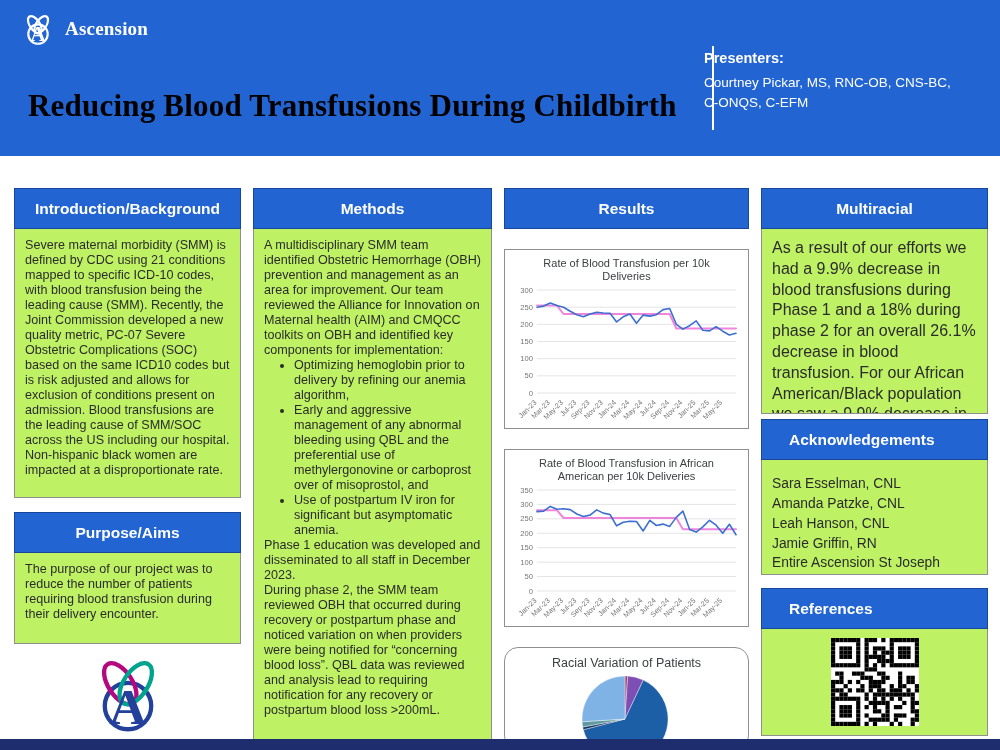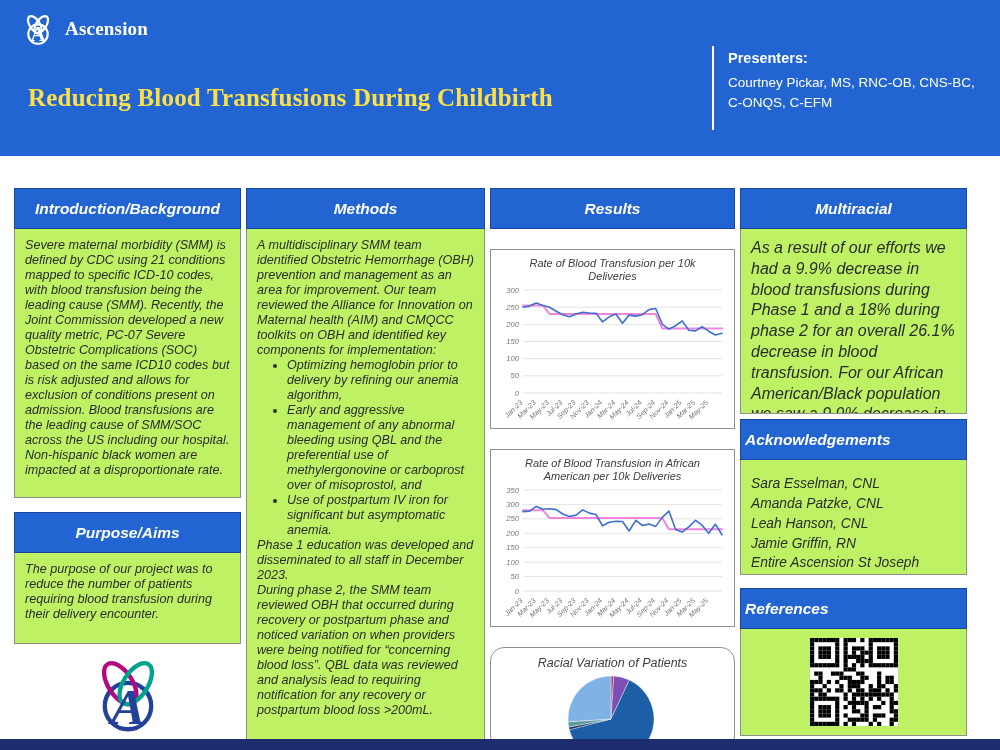--- a/index.html
+++ b/index.html
@@ -6,31 +6,31 @@
   body{
     width:1000px;height:750px;overflow:hidden;background:#ffffff;
     font-family:"Liberation Sans", sans-serif;position:relative;
   }
   
   .banner{position:relative;height:156px;background:#2164d2;}
   .logo-row{position:absolute;top:11px;left:20px;display:flex;align-items:center;gap:9px;}
   .logo-row svg{display:block;}
   .brand{font-family:"Liberation Serif", serif;font-size:19px;color:#fff;font-weight:600;letter-spacing:.2px;}
   .poster-title{position:absolute;left:28px;top:67px;font-family:"Liberation Serif", serif;
-    font-weight:700;font-size:25px;color:#fde047;letter-spacing:.2px;}
+    font-weight:700;font-size:31px;color:#000000;letter-spacing:.2px;}
   .banner-divider{position:absolute;left:712px;top:46px;width:2px;height:84px;background:#ffffff;}
-  .presenters{position:absolute;left:728px;top:50px;color:#fff;width:252px;}
+  .presenters{position:absolute;left:704px;top:50px;color:#fff;width:252px;}
   .presenters-label{font-weight:700;font-size:14.5px;margin-bottom:7px;}
   .presenters-names{font-size:13.5px;line-height:1.5;}
   
-  .columns{display:grid;grid-template-columns:227px 239px 245px 227px;gap:5px;padding:32px 14px 0 14px;font-style:italic;}
+  .columns{display:grid;grid-template-columns:227px 239px 245px 227px;gap:12px;padding:32px 14px 0 14px;}
   .col{height:548px;display:block;}
   .panel-header{background:#2164d2;border:1px solid #17479c;color:#fff;font-weight:700;font-size:15.5px;
     height:41px;display:flex;align-items:center;justify-content:center;box-sizing:border-box;}
-  .panel-header.left{justify-content:flex-start;padding-left:4px;}
+  .panel-header.left{justify-content:flex-start;padding-left:27px;}
   .panel-body{background:#bef264;border:1px solid #8f8f8f;border-top:none;padding:9px 10px;
     color:#2b2b2b;font-size:12.6px;line-height:1.19;box-sizing:border-box;overflow:hidden;}
   .panel-body p{margin:0;}
   .panel-body ul{margin:0;padding-left:30px;}
   .panel-body li{margin:0;}
   .gap-after{margin-top:15px;}
   .intro-body{height:269px;}
   .purpose-body{height:91px;}
   .purpose-panel{margin-top:14px;}
   .methods-body{height:626px;}

